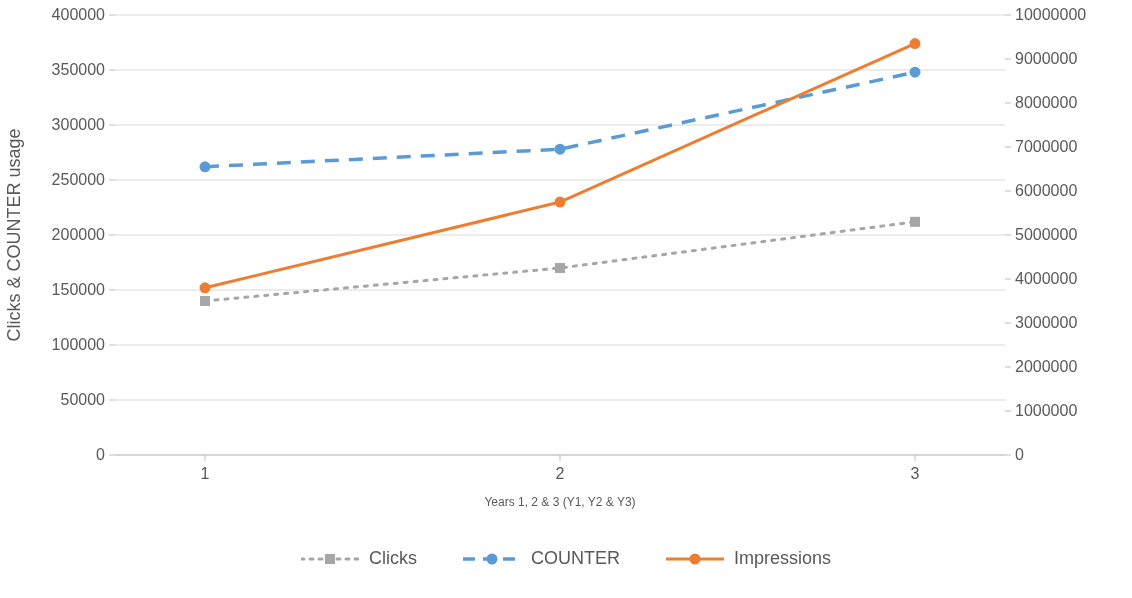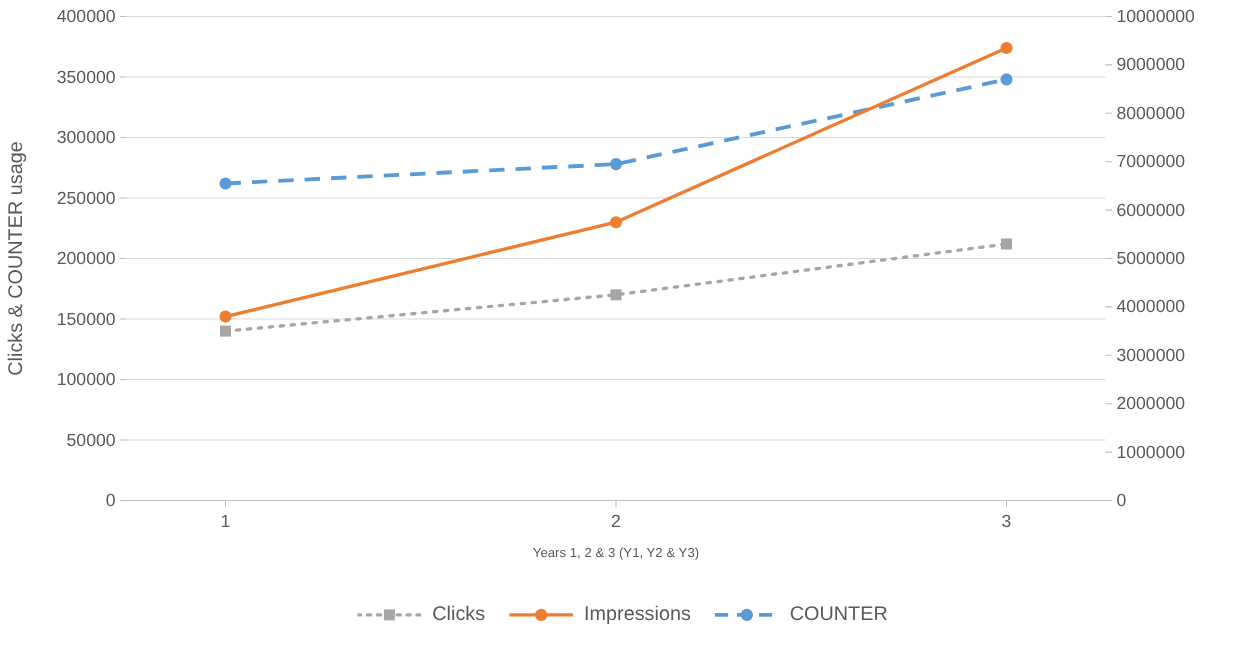--- a/index.html
+++ b/index.html
@@ -64,21 +64,21 @@
   }
   
   .legend {
     position: absolute;
     left: 0;
     width: 1132px;
     top: 548px;
     display: flex;
     justify-content: center;
     align-items: center;
-    gap: 22px;
+    gap: 46px;
     font-size: 18px;
     color: #595959;
   }
   .legend-item {
     display: flex;
     align-items: center;
     gap: 10px;
   }
   .legend-item svg {
     display: block;
@@ -169,26 +169,26 @@
   <div class="legend">
     <div class="legend-item">
       <svg width="58" height="14">
         <line x1="0" y1="7" x2="58" y2="7" stroke="#A6A6A6" stroke-width="3" stroke-dasharray="3,6" stroke-linecap="round"></line>
         <rect x="24" y="2" width="10" height="10" fill="#A6A6A6"></rect>
       </svg>
       <span>Clicks</span>
     </div>
     <div class="legend-item">
       <svg width="58" height="14">
+        <line x1="0" y1="7" x2="58" y2="7" stroke="#5B9BD5" stroke-width="3.5" stroke-dasharray="12,8"></line>
+        <circle cx="29" cy="7" r="5.5" fill="#5B9BD5"></circle>
+      </svg>
+      <span>COUNTER</span>
+    </div>
+    <div class="legend-item">
+      <svg width="58" height="14">
         <line x1="0" y1="7" x2="58" y2="7" stroke="#ED7D31" stroke-width="3"></line>
         <circle cx="29" cy="7" r="5.5" fill="#ED7D31"></circle>
       </svg>
       <span>Impressions</span>
     </div>
-    <div class="legend-item">
-      <svg width="58" height="14">
-        <line x1="0" y1="7" x2="58" y2="7" stroke="#5B9BD5" stroke-width="3.5" stroke-dasharray="12,8"></line>
-        <circle cx="29" cy="7" r="5.5" fill="#5B9BD5"></circle>
-      </svg>
-      <span>COUNTER</span>
-    </div>
   </div>
 </div>
 
 </body></html>

